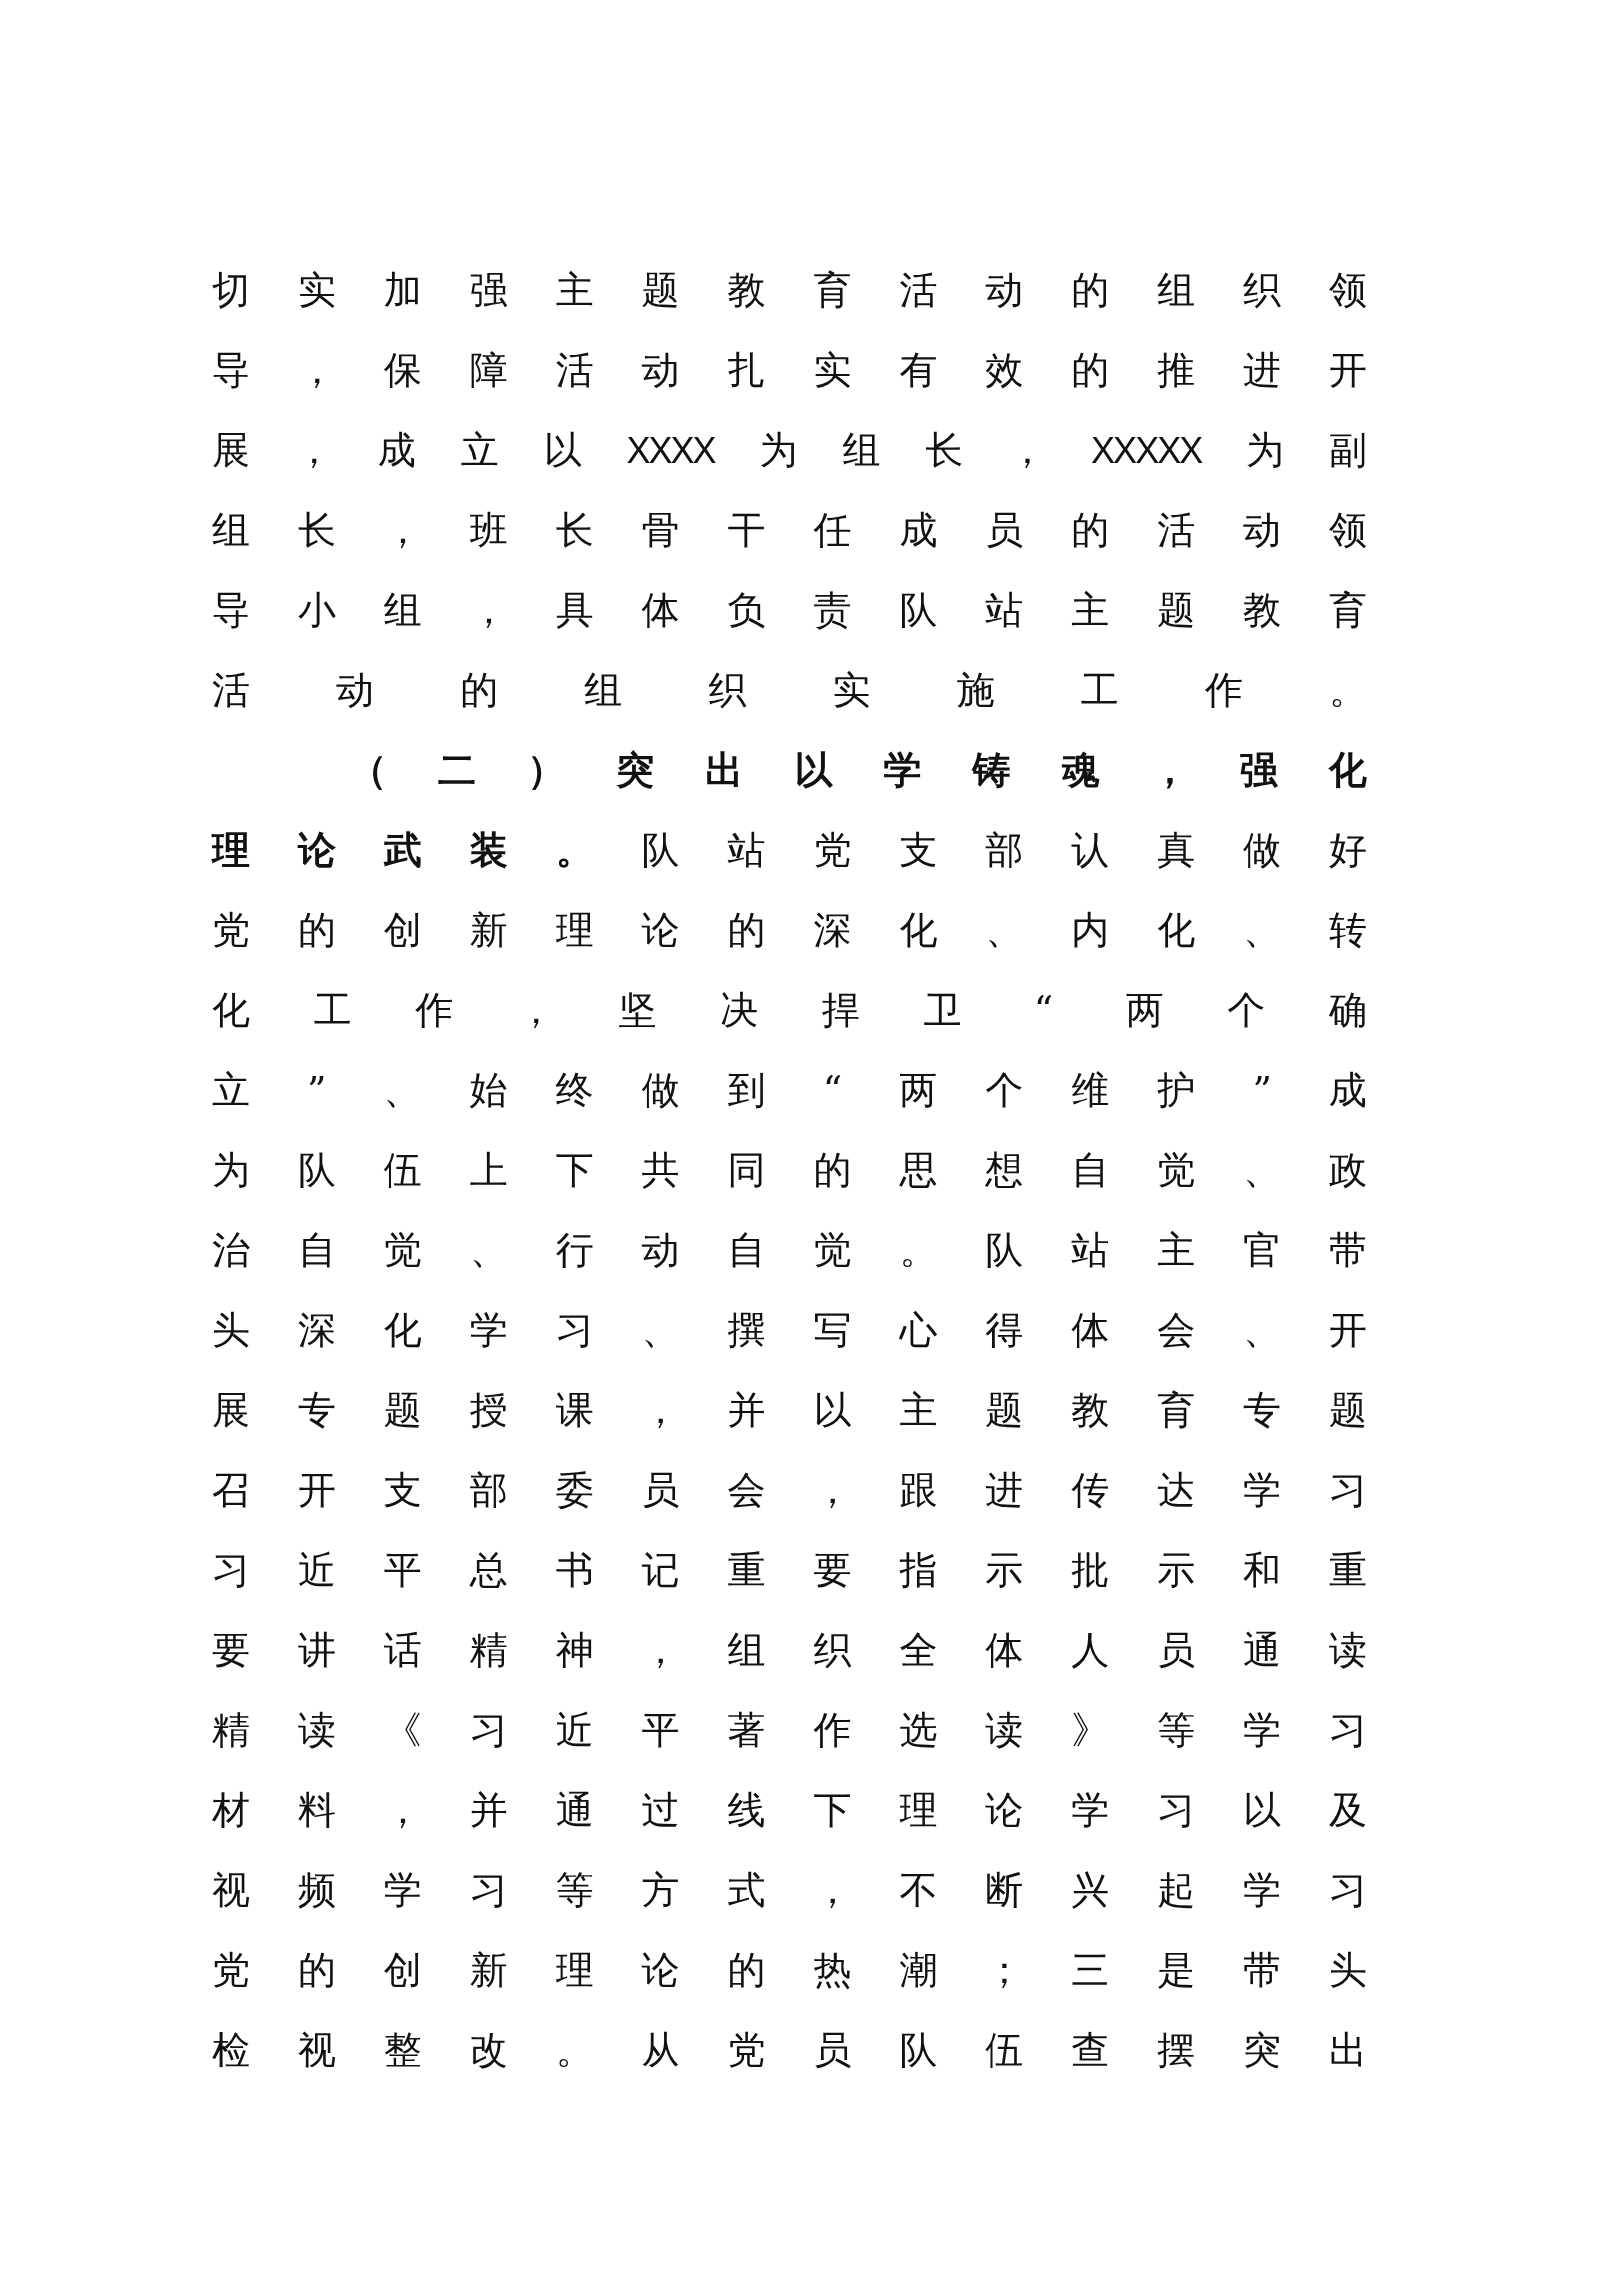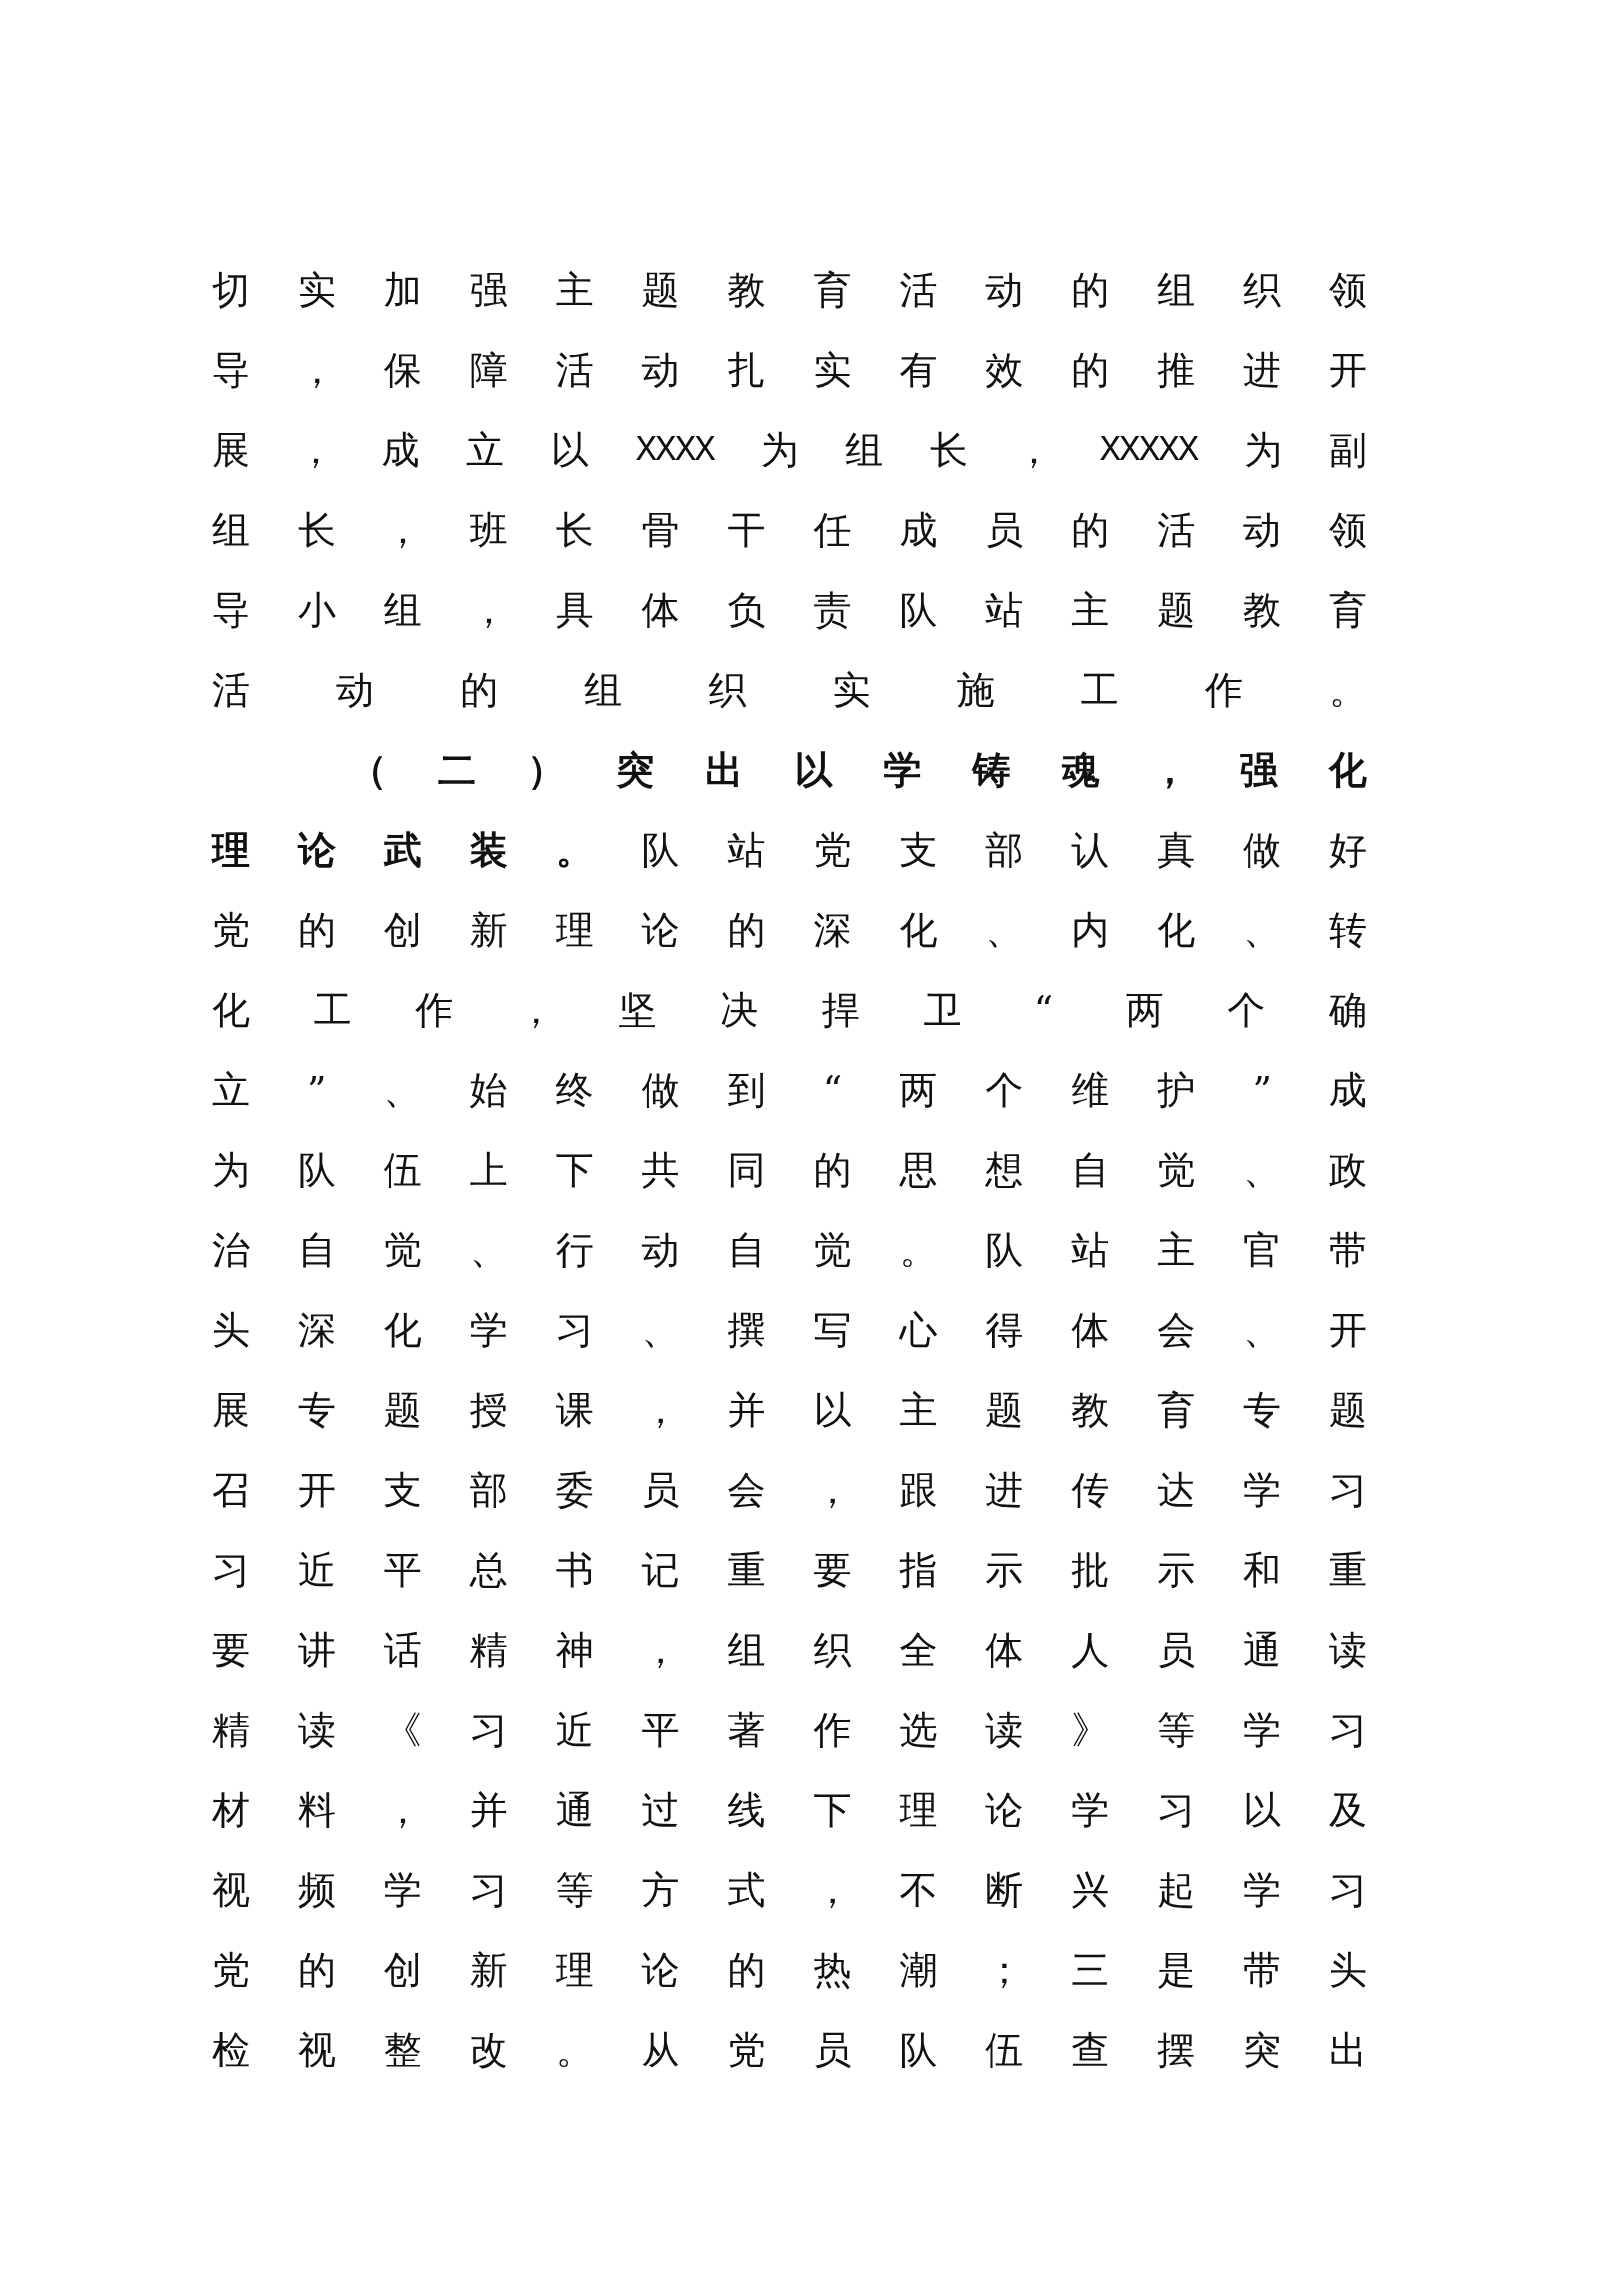--- a/index.html
+++ b/index.html
@@ -11,21 +11,21 @@
     position: absolute; left: 212px; top: 250px; width: 1155px;
     font-family: "DejaVu Serif", "Liberation Serif", serif;
     color: #111111;
   }
   .line {
     display: flex; justify-content: space-between; align-items: center;
     height: 80px; font-size: 38px; line-height: 53px;
   }
   .line.indented { padding-left: 137px; }
   .line span { display: inline-block; min-width: 37px; text-align: center; white-space: nowrap; }
-  .line span.wide { min-width: 0; letter-spacing: -2px; font-family: Liberation Mono, monospace; font-size: 36px; }
+  .line span.wide { min-width: 0; letter-spacing: -2px; font-family: Liberation Sans, sans-serif; font-size: 36px; }
   .bold { font-weight: bold; font-family: "DejaVu Sans", "Liberation Sans", sans-serif; }
 </style>
 </head>
 <body>
 
 <div class="page">
   <div class="body-text" id="body-text">
       <div class="line">
         <span>切</span>
         <span>实</span>

